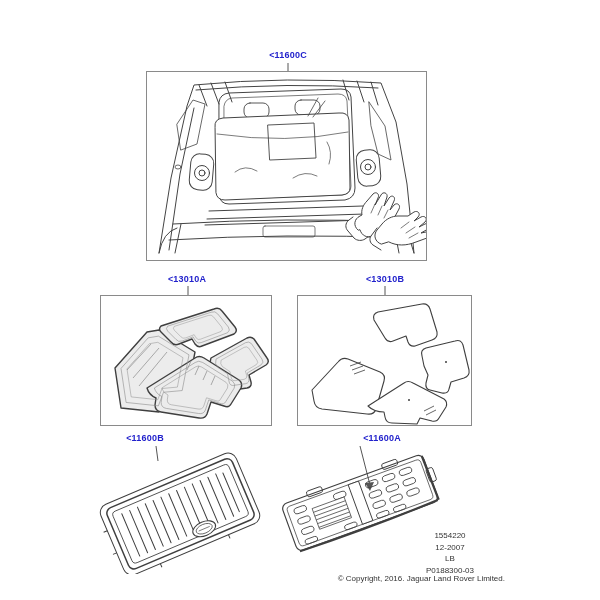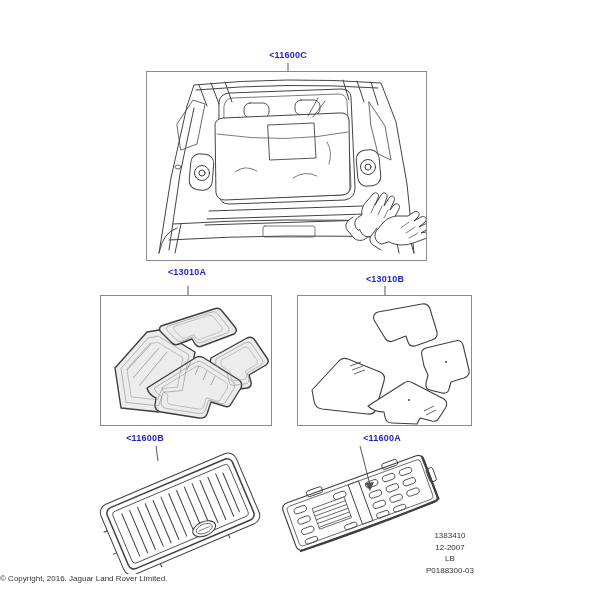--- a/index.html
+++ b/index.html
@@ -5,31 +5,31 @@
   html,body{margin:0;padding:0;background:#fff;}
   #page{position:relative;width:600px;height:600px;background:#ffffff;
         font-family:Liberation Sans, sans-serif;overflow:hidden;}
   .panel-box{position:absolute;border:1px solid #8a8a8a;background:#fff;box-sizing:border-box;}
   .part-label{position:absolute;width:100px;text-align:center;font-size:9px;font-weight:bold;
               color:#2222cc;letter-spacing:0.2px;cursor:pointer;}
   .drawing{position:absolute;}
   svg{display:block;}
   .info-block{position:absolute;left:403px;top:530px;width:94px;text-align:center;
               font-size:8px;color:#333;line-height:11.5px;}
-  .copyright{position:absolute;left:0;top:574px;width:505px;text-align:left;
+  .copyright{position:absolute;left:0;top:574px;width:505px;text-align:right;
              font-size:8px;color:#333;}
   .leader-overlay{position:absolute;left:0;top:0;pointer-events:none;}
 </style>
 </head>
 <body>
 
 <div id="page">
 
   <div class="part-label" style="left:238px;top:50px;">&lt;11600C</div>
-  <div class="part-label" style="left:137px;top:267px;">&lt;13010A</div>
+  <div class="part-label" style="left:137px;top:274px;">&lt;13010A</div>
   <div class="part-label" style="left:335px;top:274px;">&lt;13010B</div>
   <div class="part-label" style="left:95px;top:433px;">&lt;11600B</div>
   <div class="part-label" style="left:332px;top:433px;">&lt;11600A</div>
 
   <svg class="leader-overlay" width="600" height="600" viewBox="0 0 600 600">
     <g stroke="#555" stroke-width="1" fill="none">
       <line x1="288" y1="63" x2="288" y2="71"></line>
       <line x1="188" y1="286" x2="188" y2="295"></line>
       <line x1="385" y1="286" x2="385" y2="295"></line>
       <line x1="156" y1="446" x2="158" y2="461"></line>
@@ -207,21 +207,21 @@
         <g stroke-width="0.7">
           <rect x="28" y="14" width="34" height="22" fill="#fff"></rect>
           <path d="M28,18 h34 M28,22 h34 M28,26 h34 M28,30 h34 M28,34 h34"></path>
         </g>
         <rect x="70" y="4" width="11" height="42" fill="#fff" stroke-width="0.9"></rect>
       </g>
     </svg>
   </div>
 
   <div class="info-block">
-    <div>1383410</div>
+    <div>1554220</div>
     <div>12-2007</div>
     <div>LB</div>
     <div>P0188300-03</div>
   </div>
 
   <div class="copyright">© Copyright, 2016. Jaguar Land Rover Limited.</div>
 
 </div>
 
 </body></html>

